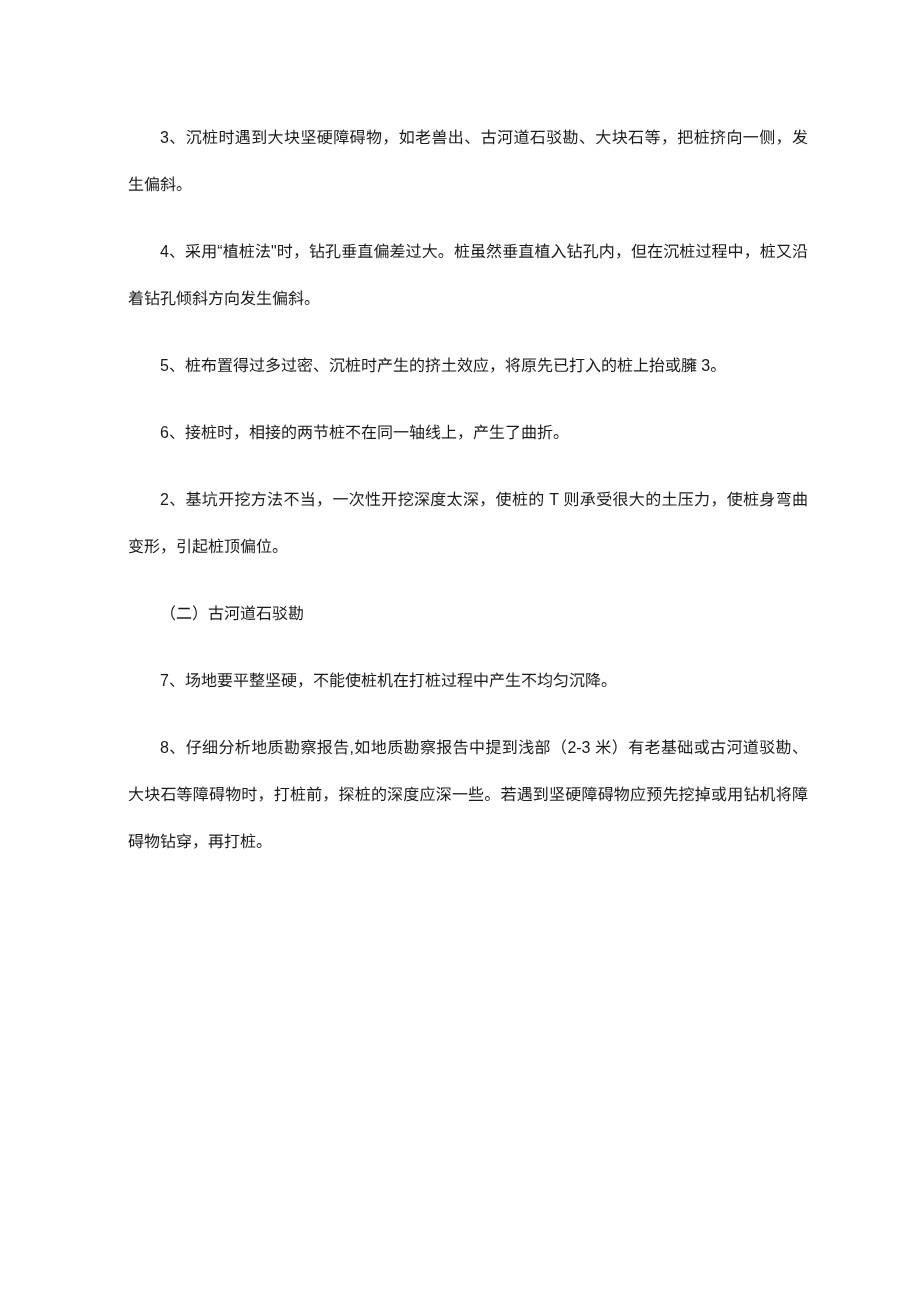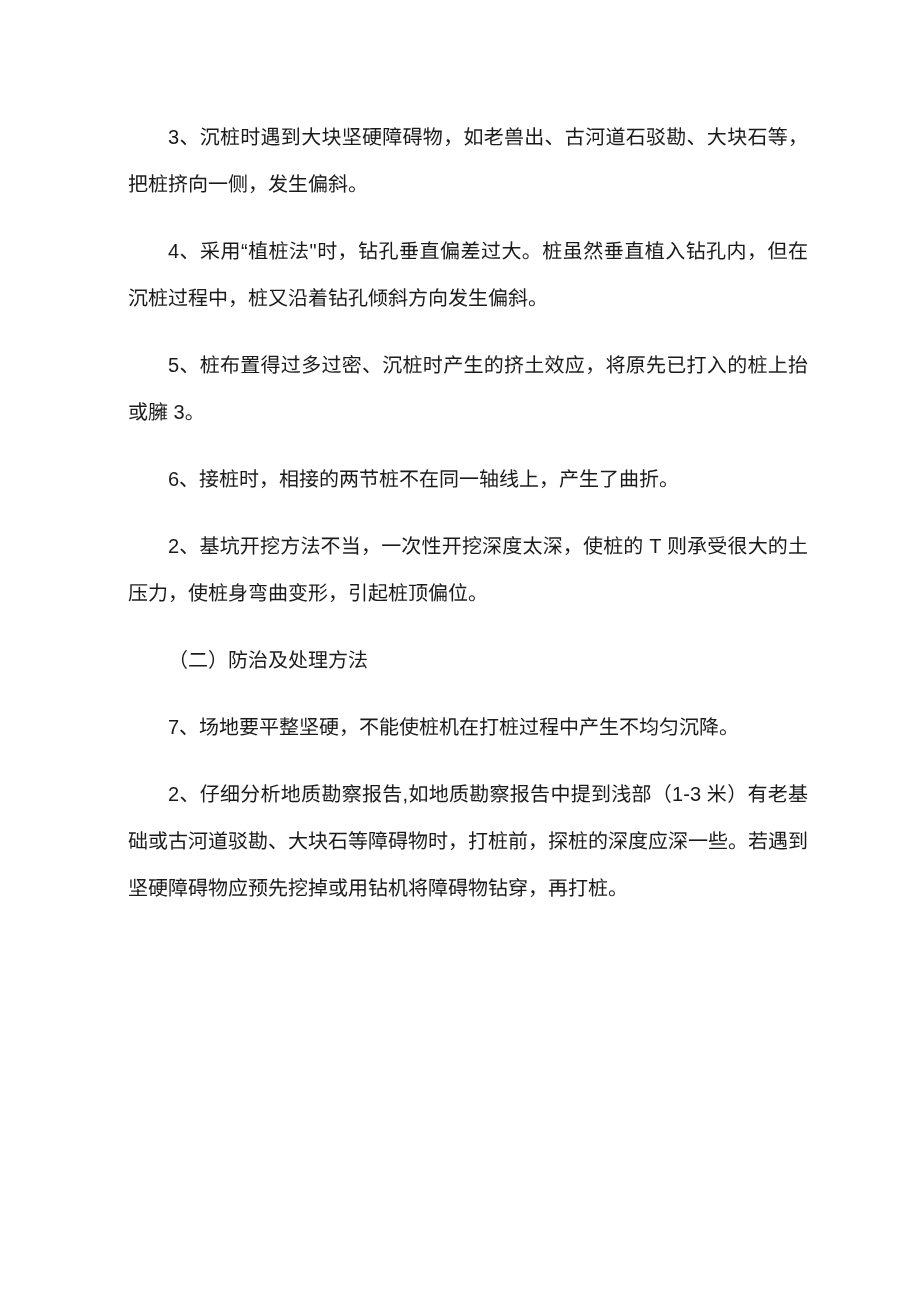--- a/index.html
+++ b/index.html
@@ -13,21 +13,21 @@
     overflow: hidden;
     font-family: "Liberation Sans", "DejaVu Sans", sans-serif;
   }
   .page {
     box-sizing: border-box;
     width: 920px;
     height: 1301px;
     padding: 114px 112px 0 128px;
     background: #ffffff;
     color: #1a1a1a;
-    font-size: 20px;
+    font-size: 16px;
     line-height: 47px;
     text-align: justify;
     letter-spacing: 0;
   }
   .para {
     margin: 0 0 20px 0;
     text-indent: 2em;
     word-break: break-all;
   }
   .para.noindent {
@@ -36,16 +36,16 @@
 </style>
 </head>
 <body>
 
 <main class="page">
   <p class="para">3、沉桩时遇到大块坚硬障碍物，如老兽出、古河道石驳勘、大块石等，把桩挤向一侧，发生偏斜。</p>
   <p class="para">4、采用“植桩法"时，钻孔垂直偏差过大。桩虽然垂直植入钻孔内，但在沉桩过程中，桩又沿着钻孔倾斜方向发生偏斜。</p>
   <p class="para">5、桩布置得过多过密、沉桩时产生的挤土效应，将原先已打入的桩上抬或臃 3。</p>
   <p class="para">6、接桩时，相接的两节桩不在同一轴线上，产生了曲折。</p>
   <p class="para">2、基坑开挖方法不当，一次性开挖深度太深，使桩的 T 则承受很大的土压力，使桩身弯曲变形，引起桩顶偏位。</p>
-  <p class="para">（二）防治及处理方法</p>
+  <p class="para">（二）古河道石驳勘</p>
   <p class="para">7、场地要平整坚硬，不能使桩机在打桩过程中产生不均匀沉降。</p>
-  <p class="para">2、仔细分析地质勘察报告,如地质勘察报告中提到浅部（1-3 米）有老基础或古河道驳勘、大块石等障碍物时，打桩前，探桩的深度应深一些。若遇到坚硬障碍物应预先挖掉或用钻机将障碍物钻穿，再打桩。</p>
+  <p class="para">8、仔细分析地质勘察报告,如地质勘察报告中提到浅部（2-3 米）有老基础或古河道驳勘、大块石等障碍物时，打桩前，探桩的深度应深一些。若遇到坚硬障碍物应预先挖掉或用钻机将障碍物钻穿，再打桩。</p>
 </main>
 
 </body></html>

